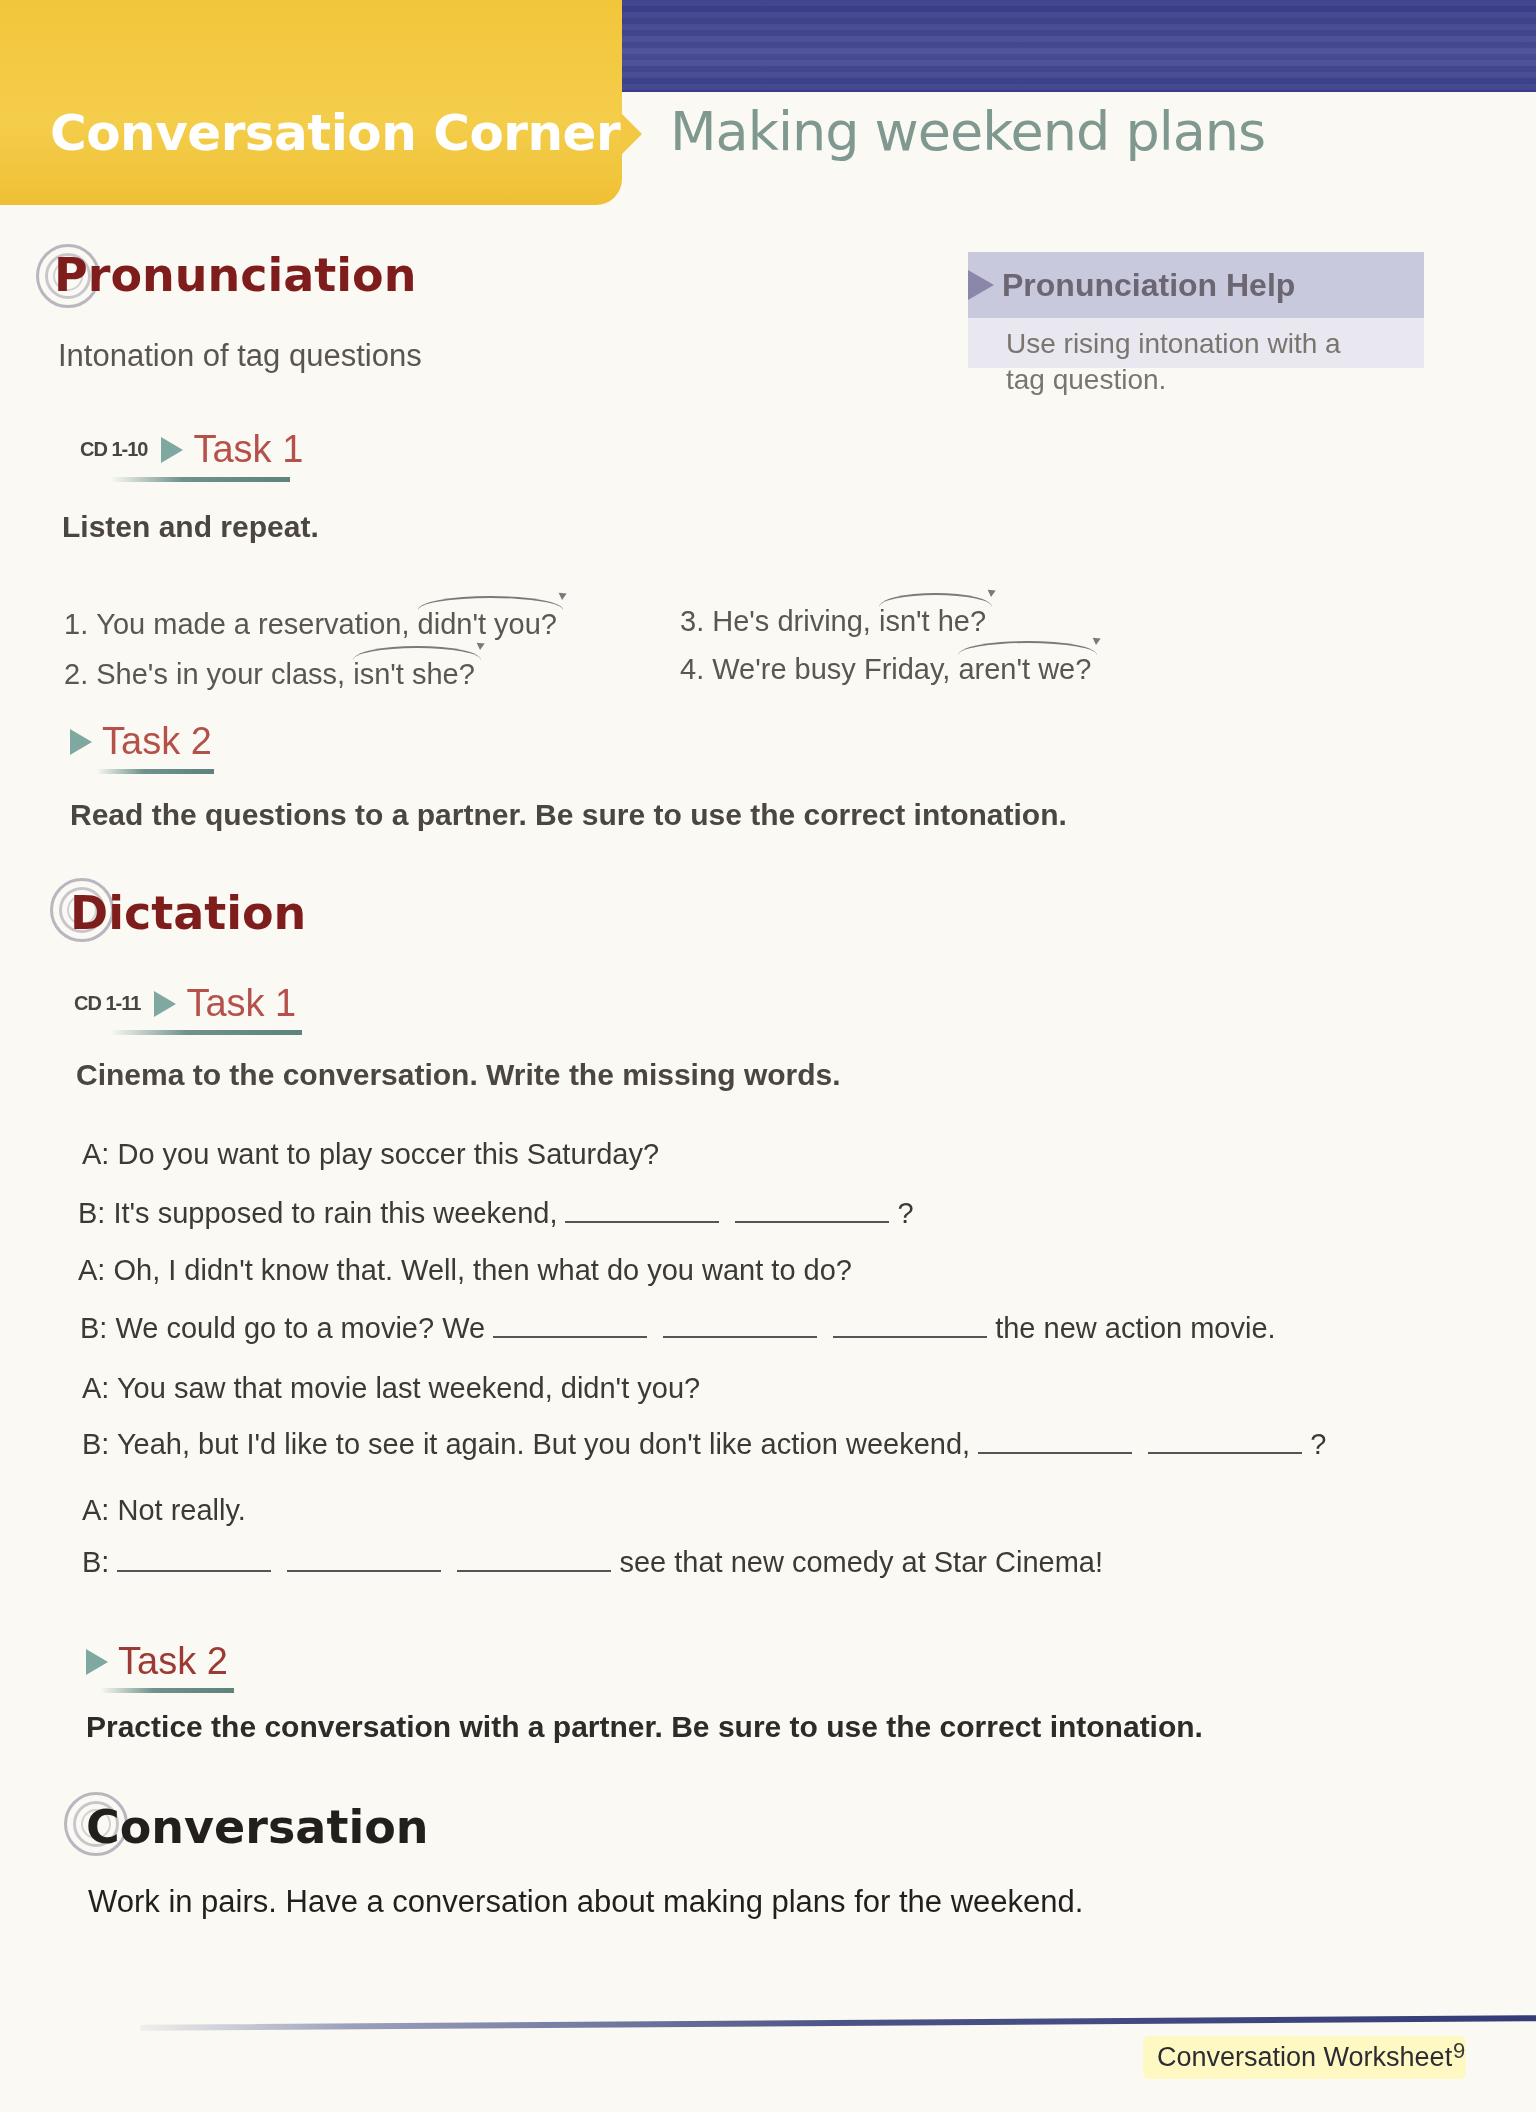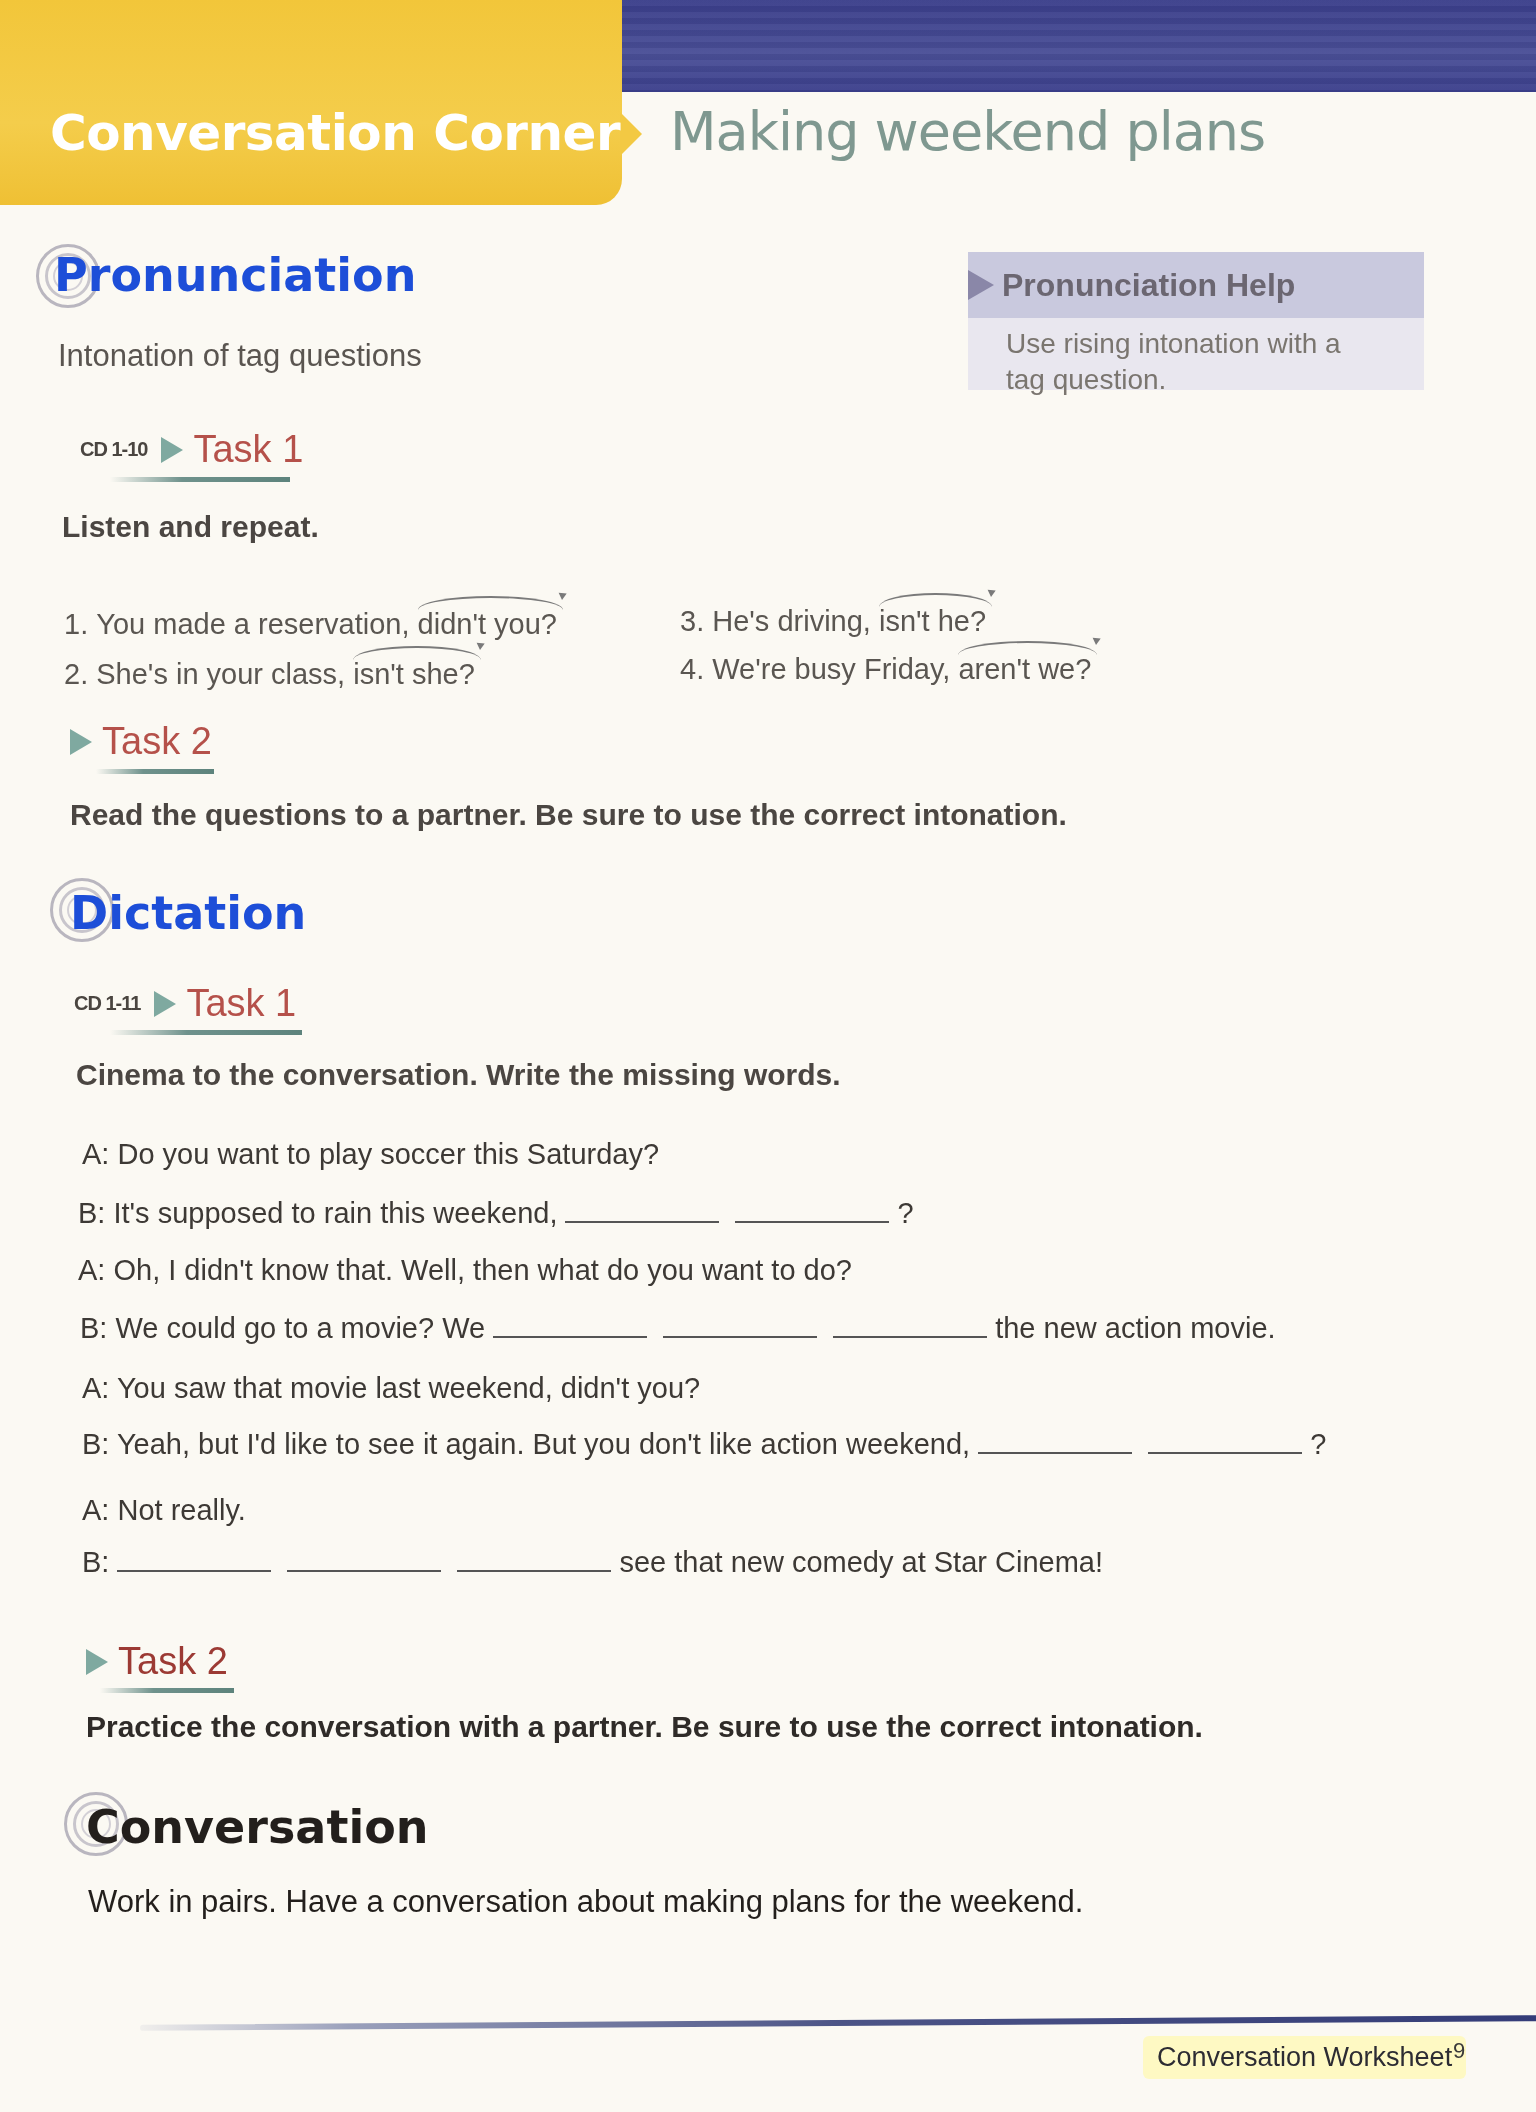--- a/index.html
+++ b/index.html
@@ -34,21 +34,21 @@
     font-family: "DejaVu Sans", sans-serif; font-weight: bold; font-size: 50px;
     color: #ffffff; letter-spacing: -0.5px;
   }
   .header-subtitle {
     position: absolute; left: 670px; top: 100px;
     font-family: "DejaVu Sans", sans-serif; font-size: 54px;
     color: #7f9890; letter-spacing: -1px;
   }
   .section-title {
     position: absolute; font-family: "DejaVu Sans", sans-serif; font-weight: bold;
-    font-size: 46px; color: #1d4ed8;
+    font-size: 46px; color: #7f1d1d;
   }
   .rings {
     position: absolute; width: 64px; height: 64px; border-radius: 50%;
     border: 3px solid #b9b6bf; box-sizing: border-box;
   }
   .rings::before {
     content: ""; position: absolute; left: 6px; top: 6px; right: 6px; bottom: 6px;
     border-radius: 50%; border: 3px solid #c8c5cc;
   }
   .rings::after {
@@ -87,21 +87,21 @@
   .ex-item .tag::before {
     content: ""; position: absolute; left: 0; right: -6px; top: -12px; height: 12px;
     border-top: 2px solid #7a7a7a; border-radius: 50% 50% 0 0 / 100% 100% 0 0;
   }
   .ex-item .tag::after {
     content: ""; position: absolute; right: -10px; top: -17px;
     border-left: 7px solid #7a7a7a; border-top: 4px solid transparent; border-bottom: 4px solid transparent;
     transform: rotate(-25deg);
   }
   .help-box {
-    position: absolute; left: 968px; top: 252px; width: 456px; height: 138px;
+    position: absolute; left: 968px; top: 252px; width: 456px; height: 116px;
     background: #e9e7ef;
   }
   .help-head {
     height: 66px; background: #c9c9de; display: flex; align-items: center;
   }
   .help-tri {
     width: 0; height: 0; border-top: 15px solid transparent; border-bottom: 15px solid transparent;
     border-left: 26px solid #8a87a8; margin-left: 0; margin-right: 8px;
   }
   .help-title { font-size: 32px; font-weight: bold; color: #6b6671; }

